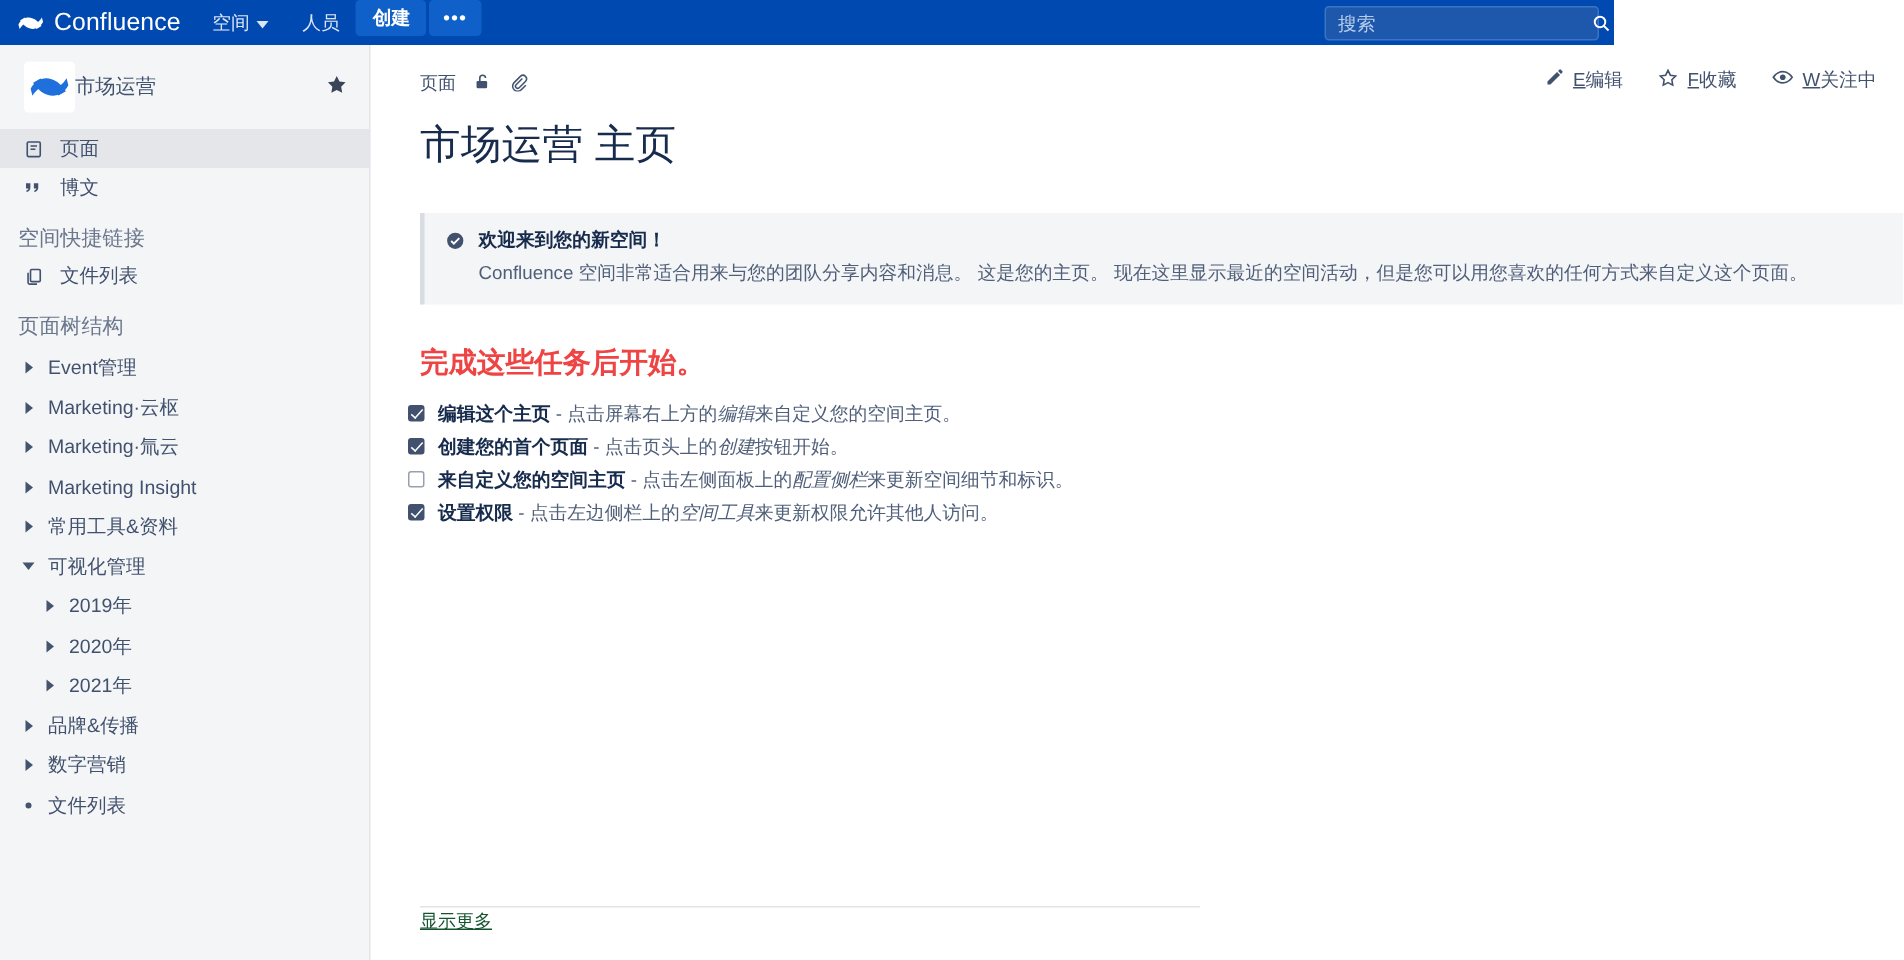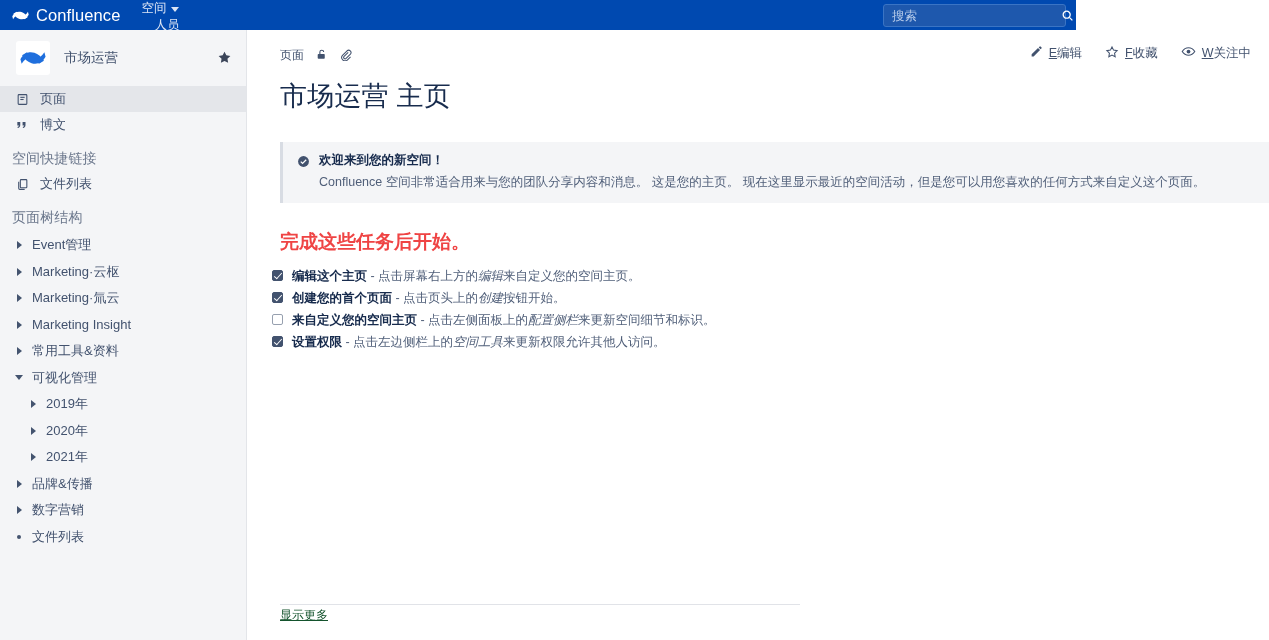--- a/index.html
+++ b/index.html
@@ -21,21 +21,21 @@
   }
   .brand {
     display: flex; align-items: center; gap: 7px;
     padding: 0 10px 0 12px; height: 30px;
   }
   .brand-logo { width: 17px; height: 17px; display: block; }
   .brand-text {
     color: #ffffff; font-size: 16.5px; letter-spacing: .1px;
     font-weight: 400; line-height: 1;
   }
-  .topnav { display: flex; align-items: flex-end; height: 30px; flex-direction: column; }
+  .topnav { display: flex; align-items: flex-start; height: 30px; }
   .topnav-item {
     display: flex; align-items: center; gap: 5px;
     color: #dbe5f5; font-size: 12.5px;
     padding: 0 11px; height: 30px; cursor: pointer;
   }
   .topnav-item.create {
     background: #1060c9; color: #ffffff; font-weight: 700;
     border-radius: 3px; height: 24px; padding: 0 11px; margin-right: 2px;
   }
   .topnav-item.dots {
@@ -70,21 +70,21 @@
   .space-header {
     display: flex; align-items: center; height: 56px;
     padding: 0 14px 0 16px;
   }
   .space-avatar {
     width: 34px; height: 34px; background: #ffffff;
     border-radius: 3px; display: flex; align-items: center; justify-content: center;
     flex: 0 0 auto;
   }
   .space-name {
-    margin-left: 14px; font-size: 13.5px; color: #42526e; flex: 1;
+    font-size: 13.5px; color: #42526e; flex: 1;
   }
   .star-btn { color: #3b4559; font-size: 15px; cursor: pointer; line-height: 1; }
 
   .nav-item {
     display: flex; align-items: center; height: 26px;
     padding-left: 14px; font-size: 13px; color: #42526e; cursor: pointer;
   }
   .nav-item.active { background: #e4e6ea; }
   .nav-ico {
     width: 16px; margin-right: 10px; display: flex; align-items: center;

